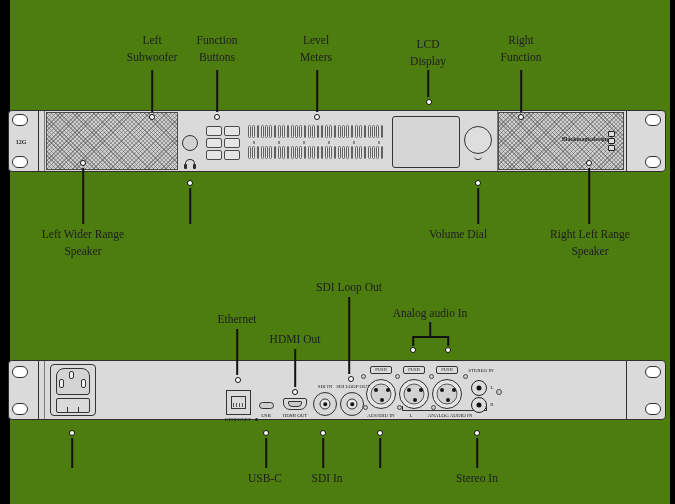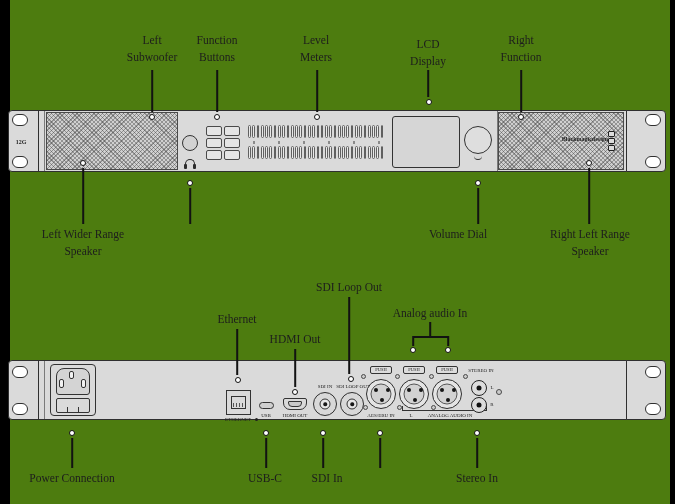--- a/index.html
+++ b/index.html
@@ -321,21 +321,20 @@
   <div class="label" style="left:430px;top:305px">Analog audio In</div>
   <div class="cline" style="left:430px;top:322px;height:15px"></div>
   <div class="hl" style="left:413px;top:336px;width:36px"></div>
   <div class="cline" style="left:413px;top:336px;height:10px"></div>
   <div class="cline" style="left:448px;top:336px;height:10px"></div>
   <div class="dot" style="left:413px;top:350px"></div>
   <div class="dot" style="left:448px;top:350px"></div>
 
   <div class="dot" style="left:72px;top:433px"></div>
   <div class="cline" style="left:72px;top:438px;height:30px"></div>
-  <div class="label" style="left:72px;top:470px">Power Connection</div>
 
   <div class="dot" style="left:266px;top:433px"></div>
   <div class="cline" style="left:266px;top:438px;height:30px"></div>
   <div class="label" style="left:265px;top:470px">USB-C</div>
 
   <div class="dot" style="left:323px;top:433px"></div>
   <div class="cline" style="left:323px;top:438px;height:30px"></div>
   <div class="label" style="left:327px;top:470px">SDI In</div>
 
   <div class="dot" style="left:380px;top:433px"></div>

